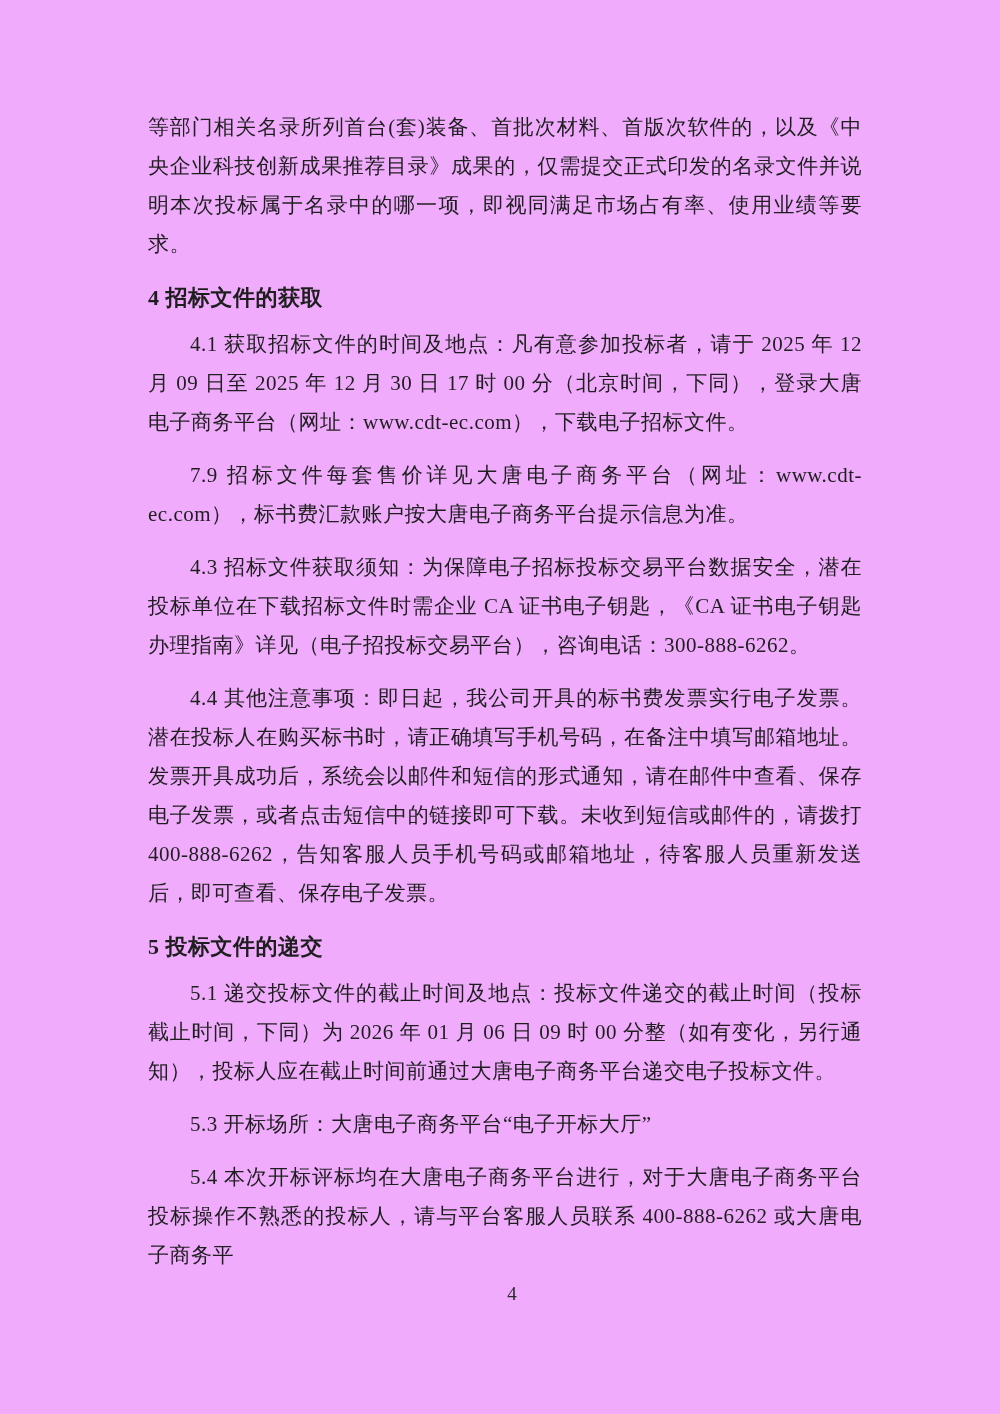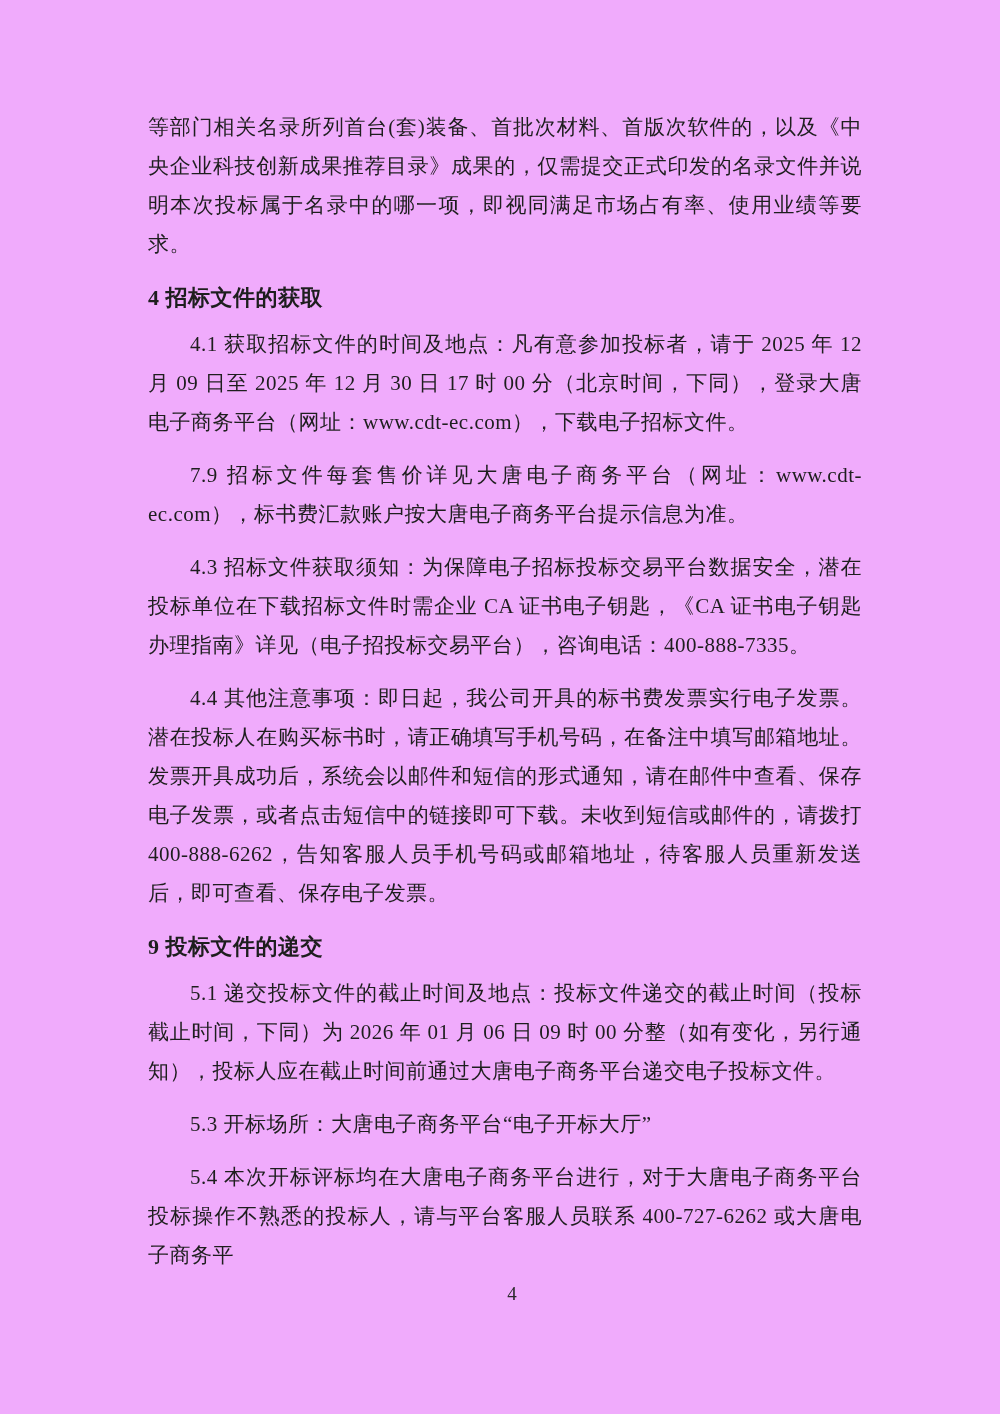--- a/index.html
+++ b/index.html
@@ -55,21 +55,21 @@
 </style>
 </head>
 <body>
 
 <div class="page">
   <div class="content">
     <p class="para">等部门相关名录所列首台(套)装备、首批次材料、首版次软件的，以及《中央企业科技创新成果推荐目录》成果的，仅需提交正式印发的名录文件并说明本次投标属于名录中的哪一项，即视同满足市场占有率、使用业绩等要求。</p>
     <h2 class="heading">4 招标文件的获取</h2>
     <p class="para indent">4.1 获取招标文件的时间及地点：凡有意参加投标者，请于 2025 年 12 月 09 日至 2025 年 12 月 30 日 17 时 00 分（北京时间，下同），登录大唐电子商务平台（网址：www.cdt-ec.com），下载电子招标文件。</p>
     <p class="para indent">7.9 招标文件每套售价详见大唐电子商务平台（网址：www.cdt-ec.com），标书费汇款账户按大唐电子商务平台提示信息为准。</p>
-    <p class="para indent">4.3 招标文件获取须知：为保障电子招标投标交易平台数据安全，潜在投标单位在下载招标文件时需企业 CA 证书电子钥匙，《CA 证书电子钥匙办理指南》详见（电子招投标交易平台），咨询电话：400-888-7335。</p>
+    <p class="para indent">4.3 招标文件获取须知：为保障电子招标投标交易平台数据安全，潜在投标单位在下载招标文件时需企业 CA 证书电子钥匙，《CA 证书电子钥匙办理指南》详见（电子招投标交易平台），咨询电话：300-888-6262。</p>
     <p class="para indent">4.4 其他注意事项：即日起，我公司开具的标书费发票实行电子发票。潜在投标人在购买标书时，请正确填写手机号码，在备注中填写邮箱地址。发票开具成功后，系统会以邮件和短信的形式通知，请在邮件中查看、保存电子发票，或者点击短信中的链接即可下载。未收到短信或邮件的，请拨打 400-888-6262，告知客服人员手机号码或邮箱地址，待客服人员重新发送后，即可查看、保存电子发票。</p>
-    <h2 class="heading">9 投标文件的递交</h2>
+    <h2 class="heading">5 投标文件的递交</h2>
     <p class="para indent">5.1 递交投标文件的截止时间及地点：投标文件递交的截止时间（投标截止时间，下同）为 2026 年 01 月 06 日 09 时 00 分整（如有变化，另行通知），投标人应在截止时间前通过大唐电子商务平台递交电子投标文件。</p>
     <p class="para indent">5.3 开标场所：大唐电子商务平台“电子开标大厅”</p>
-    <p class="para indent">5.4 本次开标评标均在大唐电子商务平台进行，对于大唐电子商务平台投标操作不熟悉的投标人，请与平台客服人员联系 400-727-6262 或大唐电子商务平</p>
+    <p class="para indent">5.4 本次开标评标均在大唐电子商务平台进行，对于大唐电子商务平台投标操作不熟悉的投标人，请与平台客服人员联系 400-888-6262 或大唐电子商务平</p>
   </div>
   <div class="page-footer">4</div>
 </div>
 
 </body></html>

